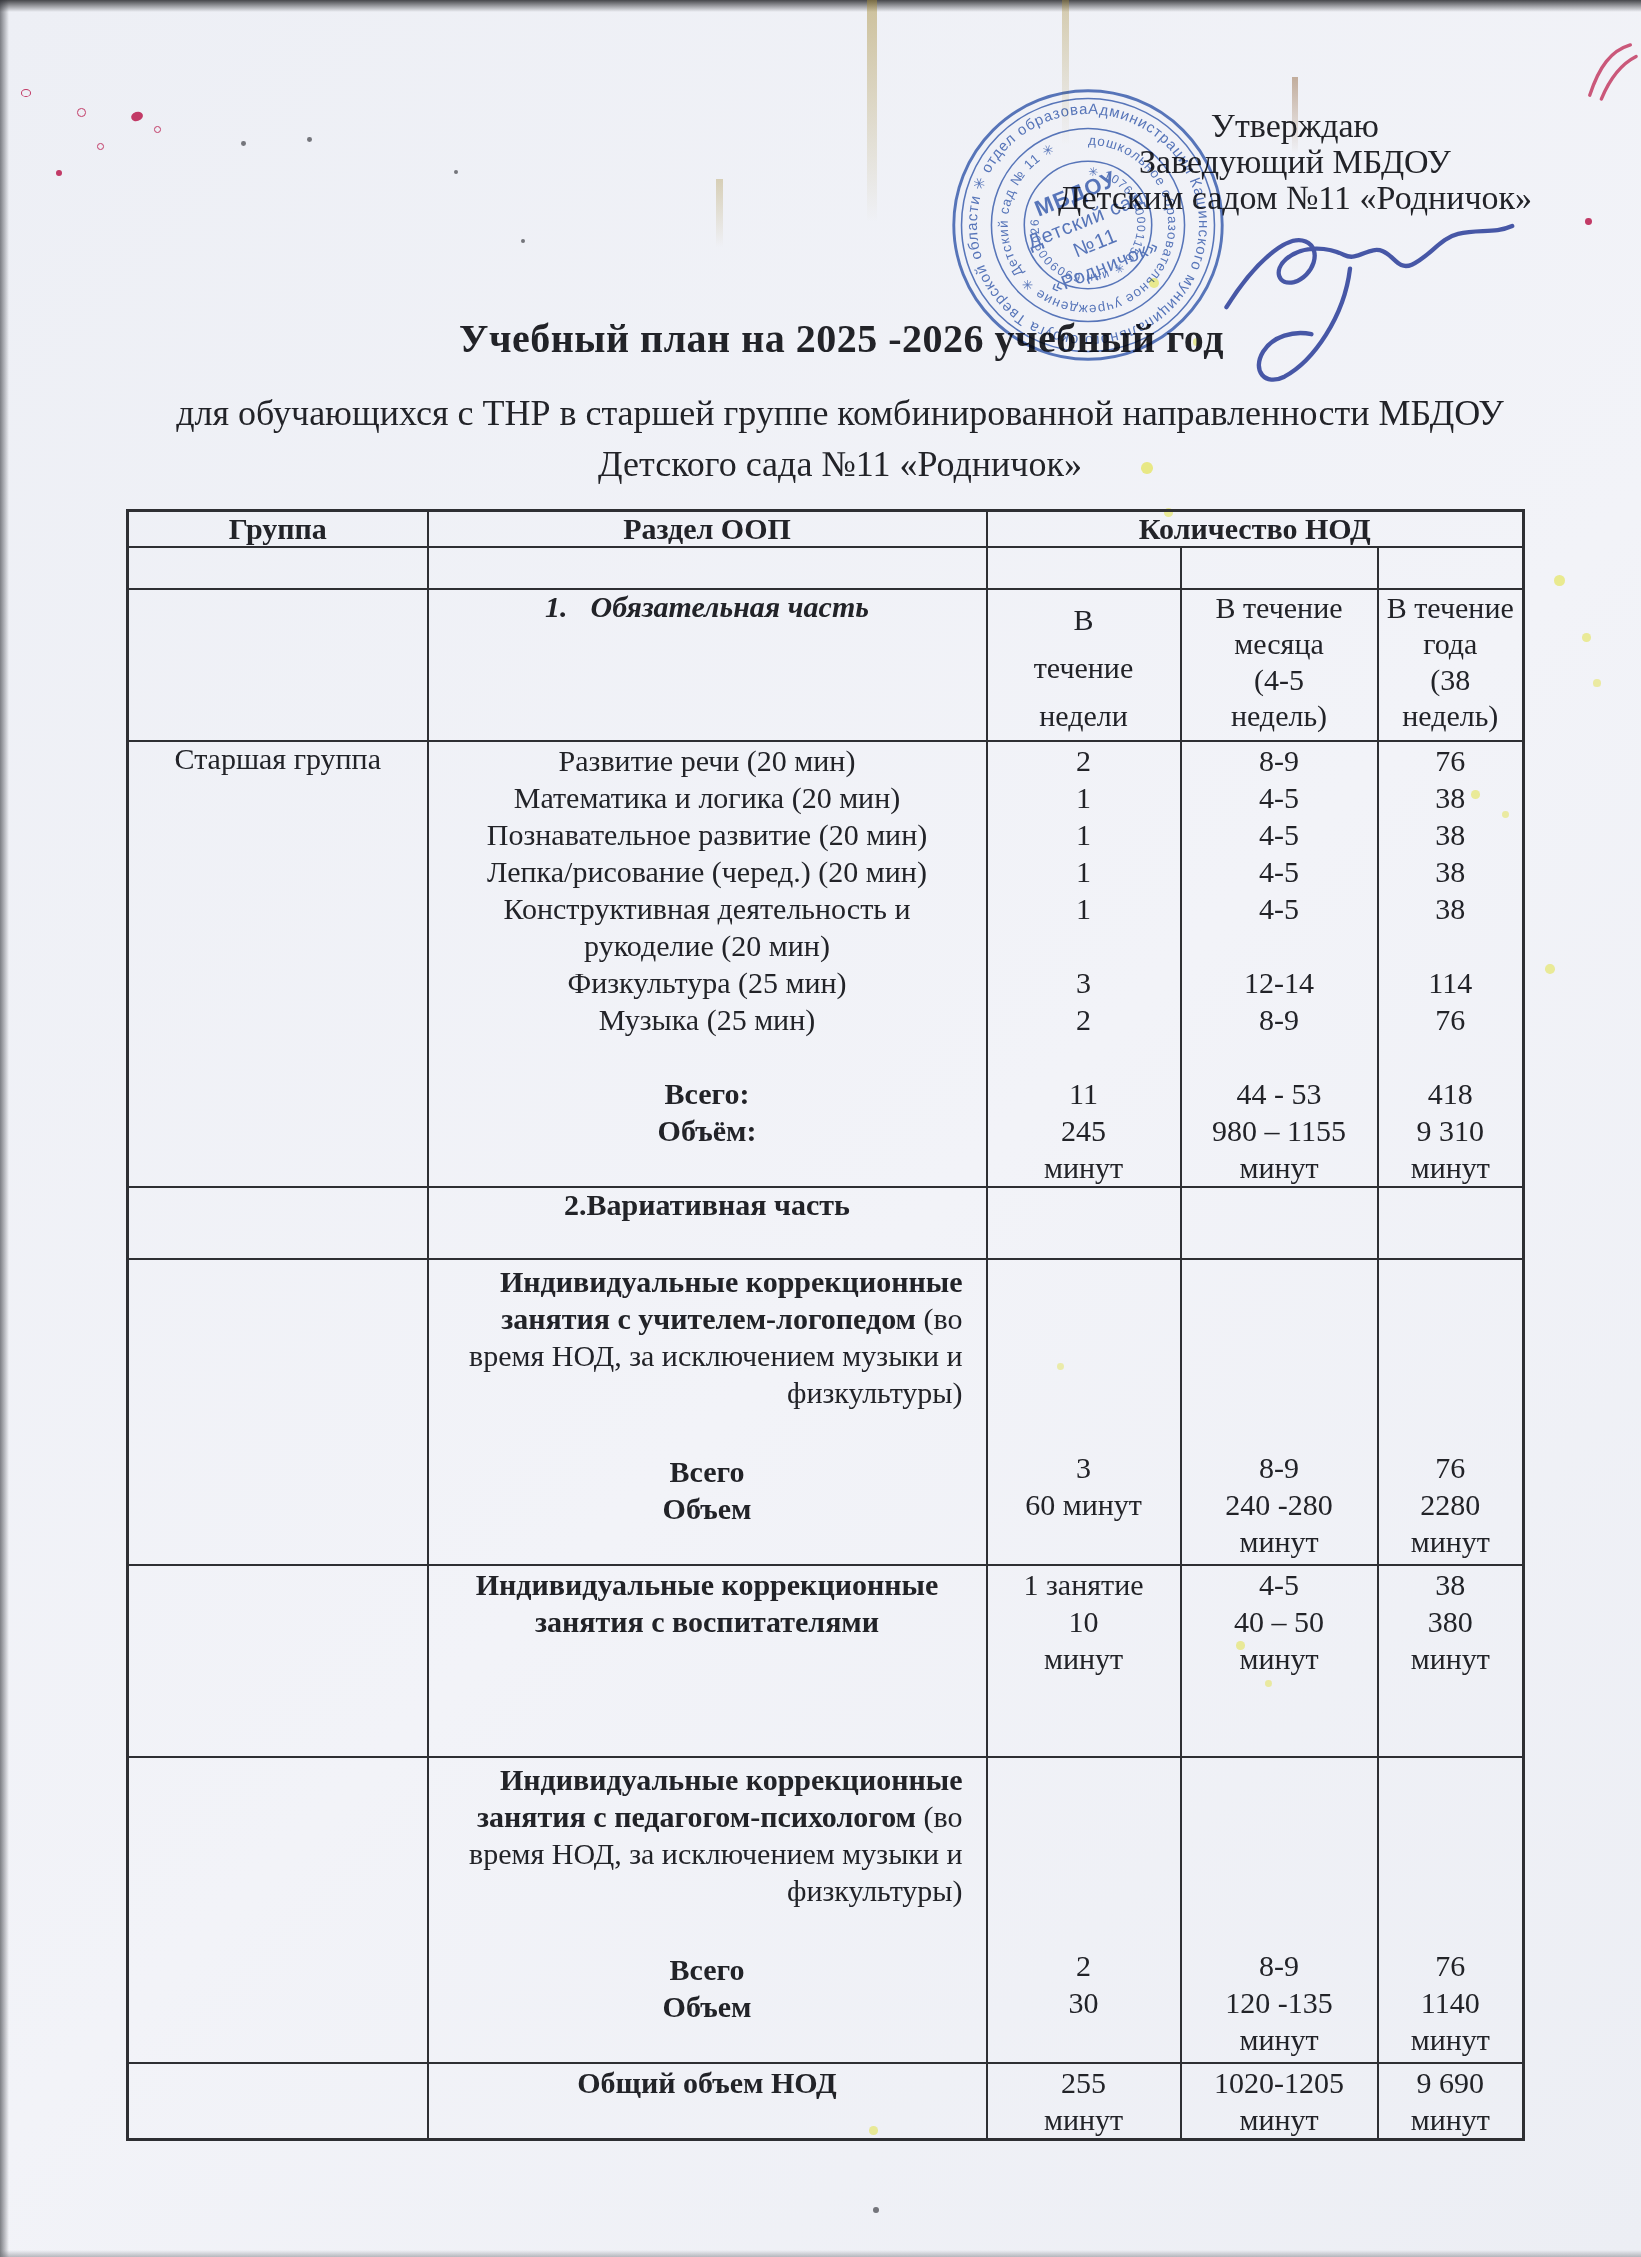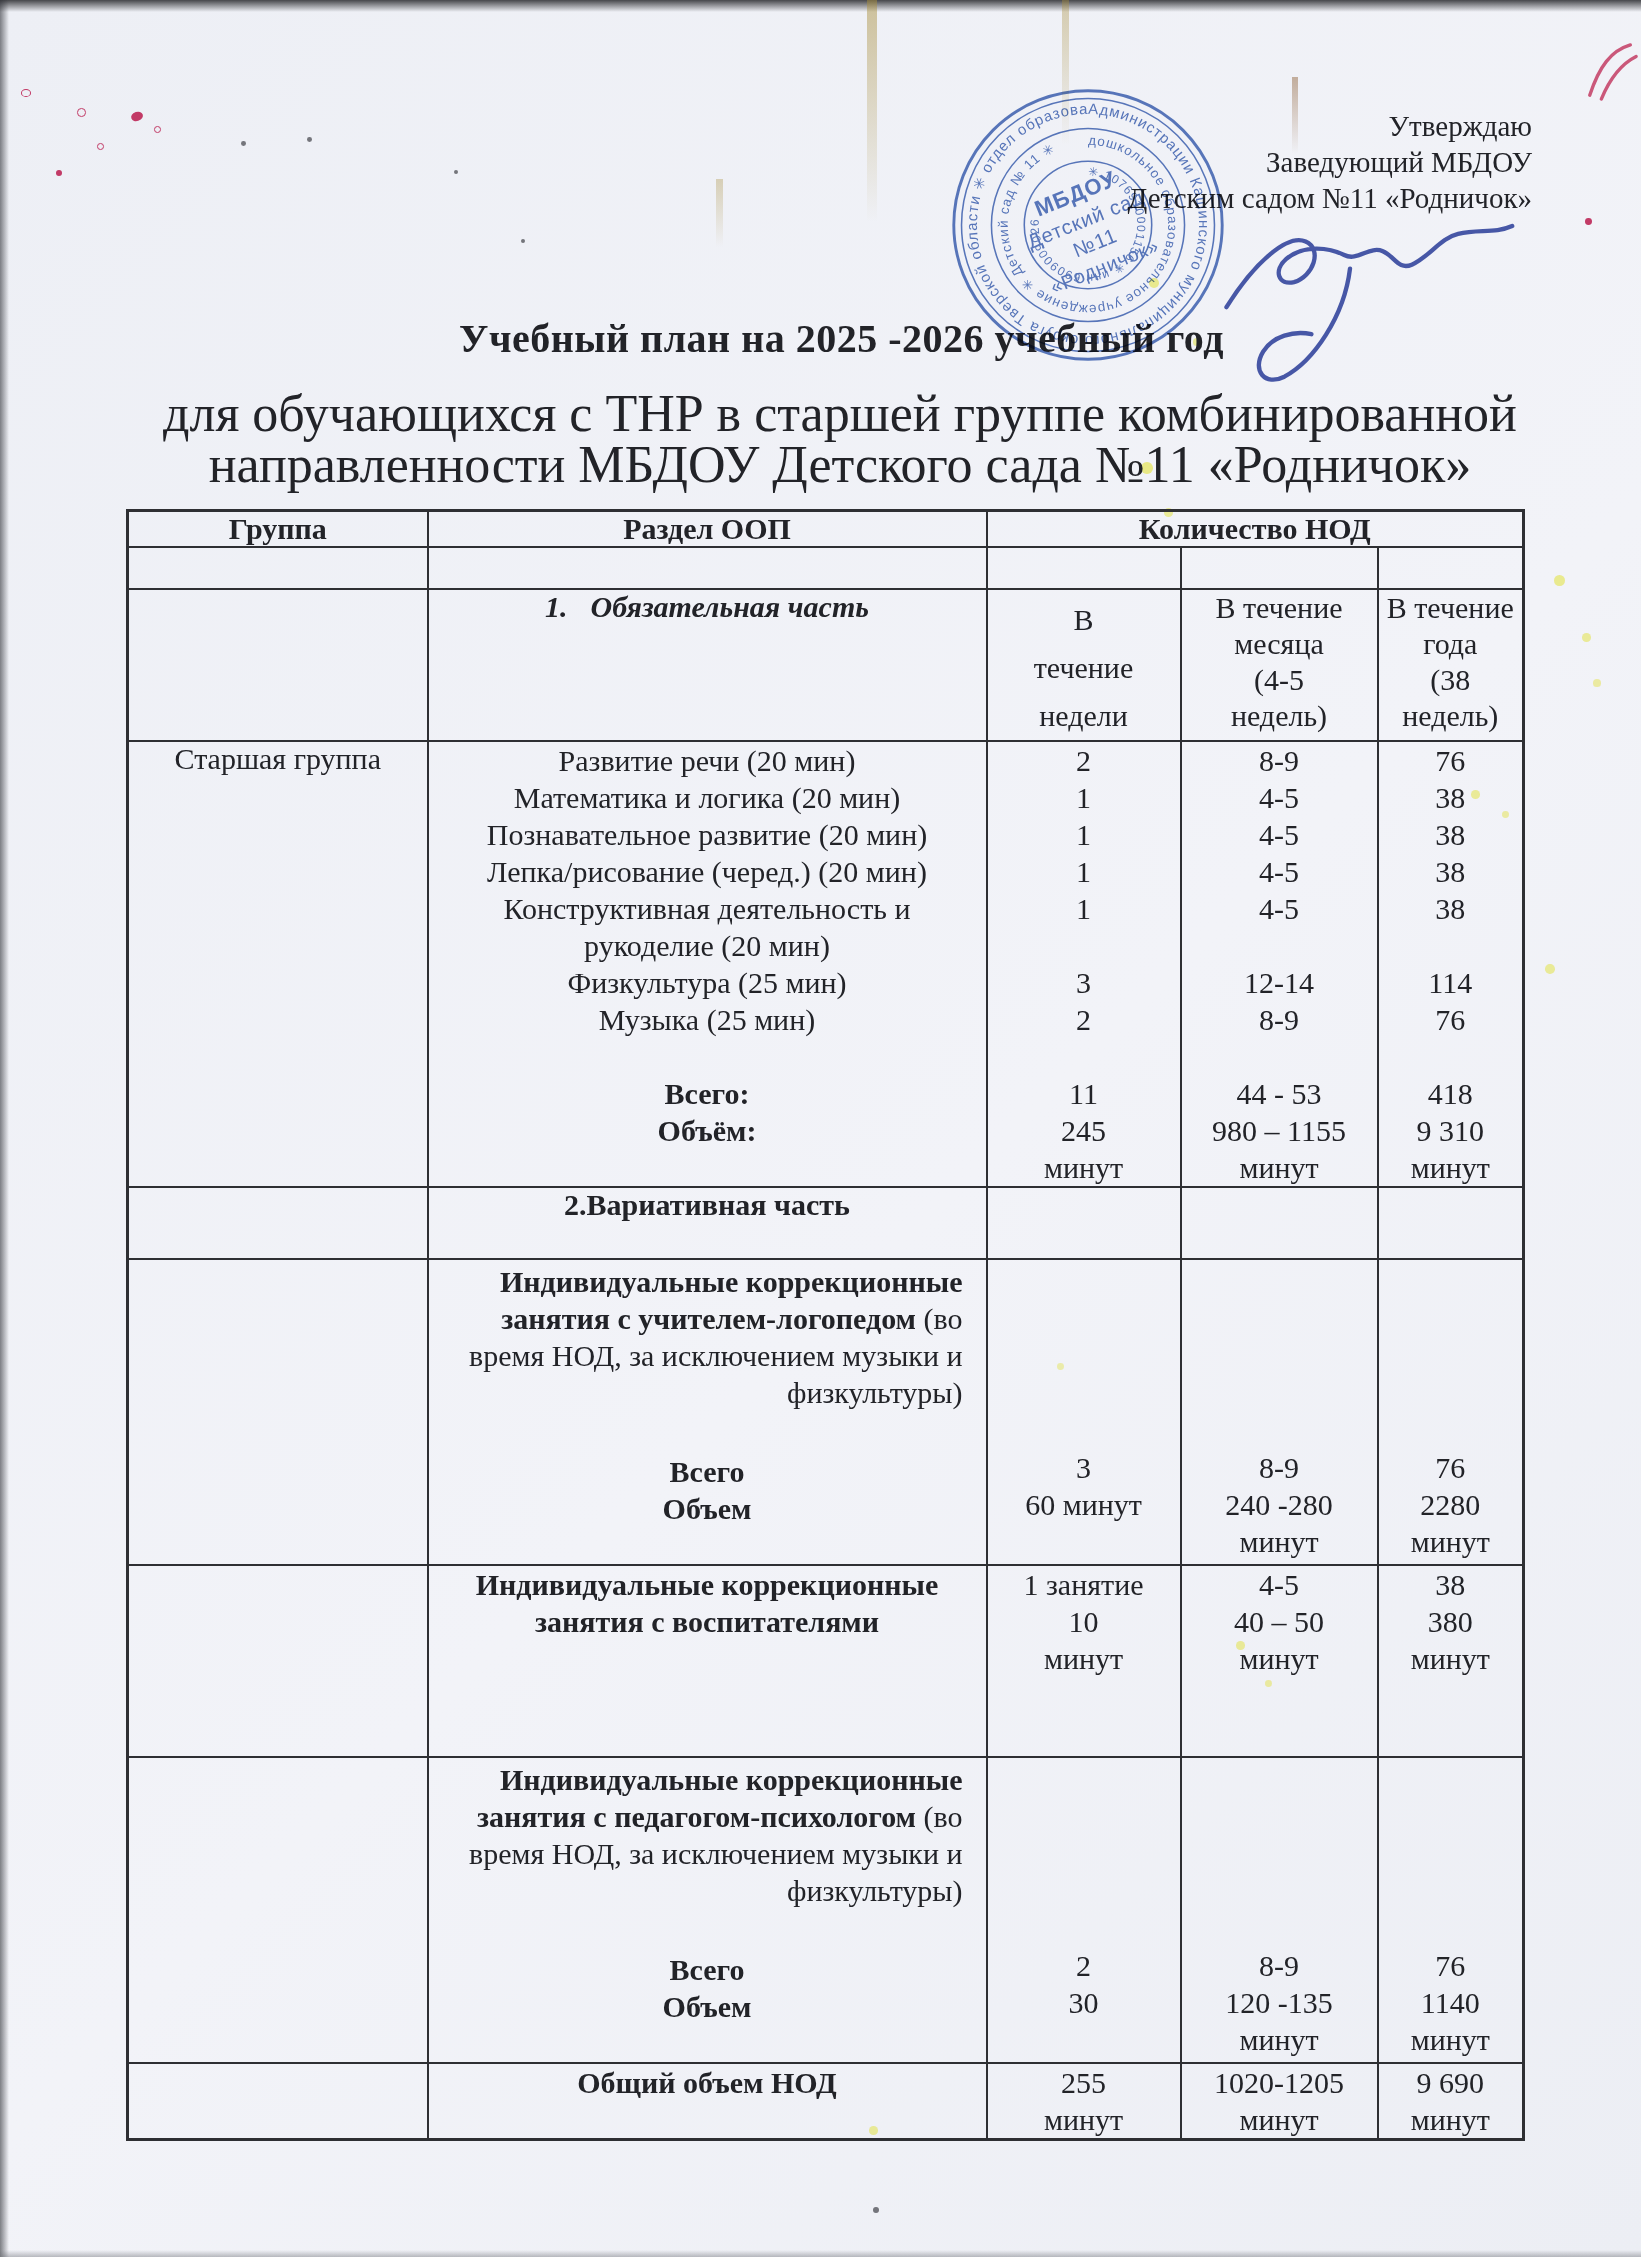--- a/index.html
+++ b/index.html
@@ -6,27 +6,27 @@
   html,body{width:1641px;height:2257px}
   .page{position:relative;width:1641px;height:2257px;overflow:hidden;
         background:linear-gradient(135deg,#edeff5 0%,#f2f3f8 55%,#eceef4 100%);
         font-family:"Liberation Serif","DejaVu Serif",serif;color:#222328}
   
   .edge-top{position:absolute;left:0;top:0;width:100%;height:11.6px;background:linear-gradient(#46474b,rgba(70,71,75,0))}
   .edge-left{position:absolute;left:0;top:0;width:8.7px;height:100%;background:linear-gradient(90deg,rgba(48,50,56,.6),rgba(48,50,56,0))}
   .edge-bottom{position:absolute;left:0;bottom:0;width:100%;height:6.8px;background:linear-gradient(rgba(120,122,128,0),rgba(110,112,118,.45))}
 
   
-  .approval{position:absolute;top:108px;right:109px;text-align:right;font-size:29px;line-height:36px;z-index:3}
+  .approval{position:absolute;top:108px;right:109px;text-align:center;font-size:34px;line-height:36px;z-index:3}
   .sig-line{display:inline-block;width:127px;height:29px;border-bottom:2.9px solid #2a2a2e;margin-right:1.9px}
 
   
   .title{position:absolute;left:0;top:315px;width:100%;padding-left:42px;text-align:center;
          font-size:40px;font-weight:bold;letter-spacing:0.5px;z-index:2}
-  .subtitle{position:absolute;left:145px;top:388px;width:1390px;text-align:center;font-size:52px;line-height:51px;z-index:2}
+  .subtitle{position:absolute;left:145px;top:388px;width:1390px;text-align:center;font-size:36px;line-height:51px;z-index:2}
 
   
   table.doc{position:absolute;left:126px;top:509px;width:1396px;border-collapse:collapse;table-layout:fixed;z-index:2}
   table.doc td{border:2.9px solid #2e2f33;vertical-align:top;text-align:center;font-size:30px;padding:0}
   table.doc{border:3.9px solid #2e2f33}
   .r-head td{height:35px;font-weight:bold;line-height:34px;font-size:30px}
   .r-empty td{height:42px}
   .r-part1 td{height:145px}
   .c-part1{font-weight:bold;font-style:italic;font-size:32px;padding-top:5.8px}
   .part-num{margin-right:23px}

